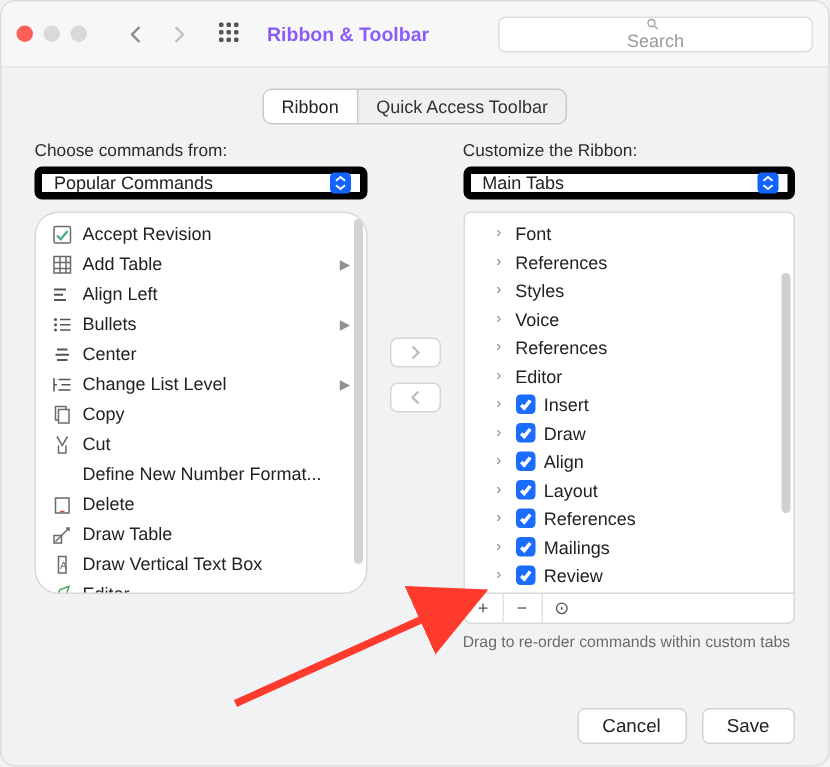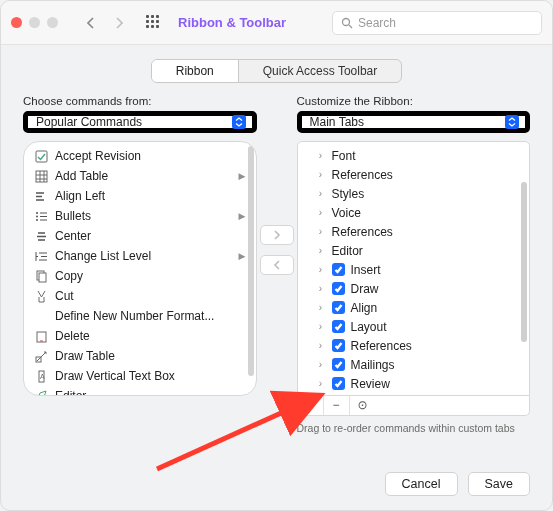--- a/index.html
+++ b/index.html
@@ -37,42 +37,43 @@
   .search {
     margin-left:auto;
     width: 210px;
     height: 24px;
     background: #fff;
     border: 1px solid #dedede;
     border-radius: 5px;
     display:flex; align-items:center;
     padding: 0 8px;
     color:#9a9a9a;
+    flex-direction:column;
   }
   .search svg { margin-right: 5px; }
   .search span { font-size: 12px; }
 
   .content { padding: 14px 22px 12px 22px; }
 
   .tabs { display:flex; justify-content:center; margin-bottom: 12px;}
   .tabgroup {
     display:flex;
     border:1px solid #c9c9c9;
     border-radius:6px;
     overflow:hidden;
     background:#f0f0f0;
   }
   .tab {
-    padding: 4px 24px;
+    padding: 4px 12px;
     font-size:12px;
   }
   .tab.sel { background:#fff; border-right:1px solid #c9c9c9; }
   .tab:not(.sel) { color:#333; }
 
-  .cols { display:flex; gap: 0; align-items:flex-start;}
+  .cols { display:flex; gap: 12px; align-items:flex-start;}
   .col { flex:1; min-width:0; }
   .lbl { font-size: 11.5px; color:#2b2b2b; margin-bottom: 4px; }
   .select {
     background:#fff; border:5px solid #000000; border-radius:5px;
     height:22px; display:flex; align-items:center; justify-content:space-between;
     padding: 0 6px 0 8px; font-size:12px; margin-bottom: 8px;
   }
   .sel-arrow {
     width:14px; height:14px; background:#1463ff; border-radius:3px;
     display:flex; flex-direction:column; align-items:center; justify-content:center;

